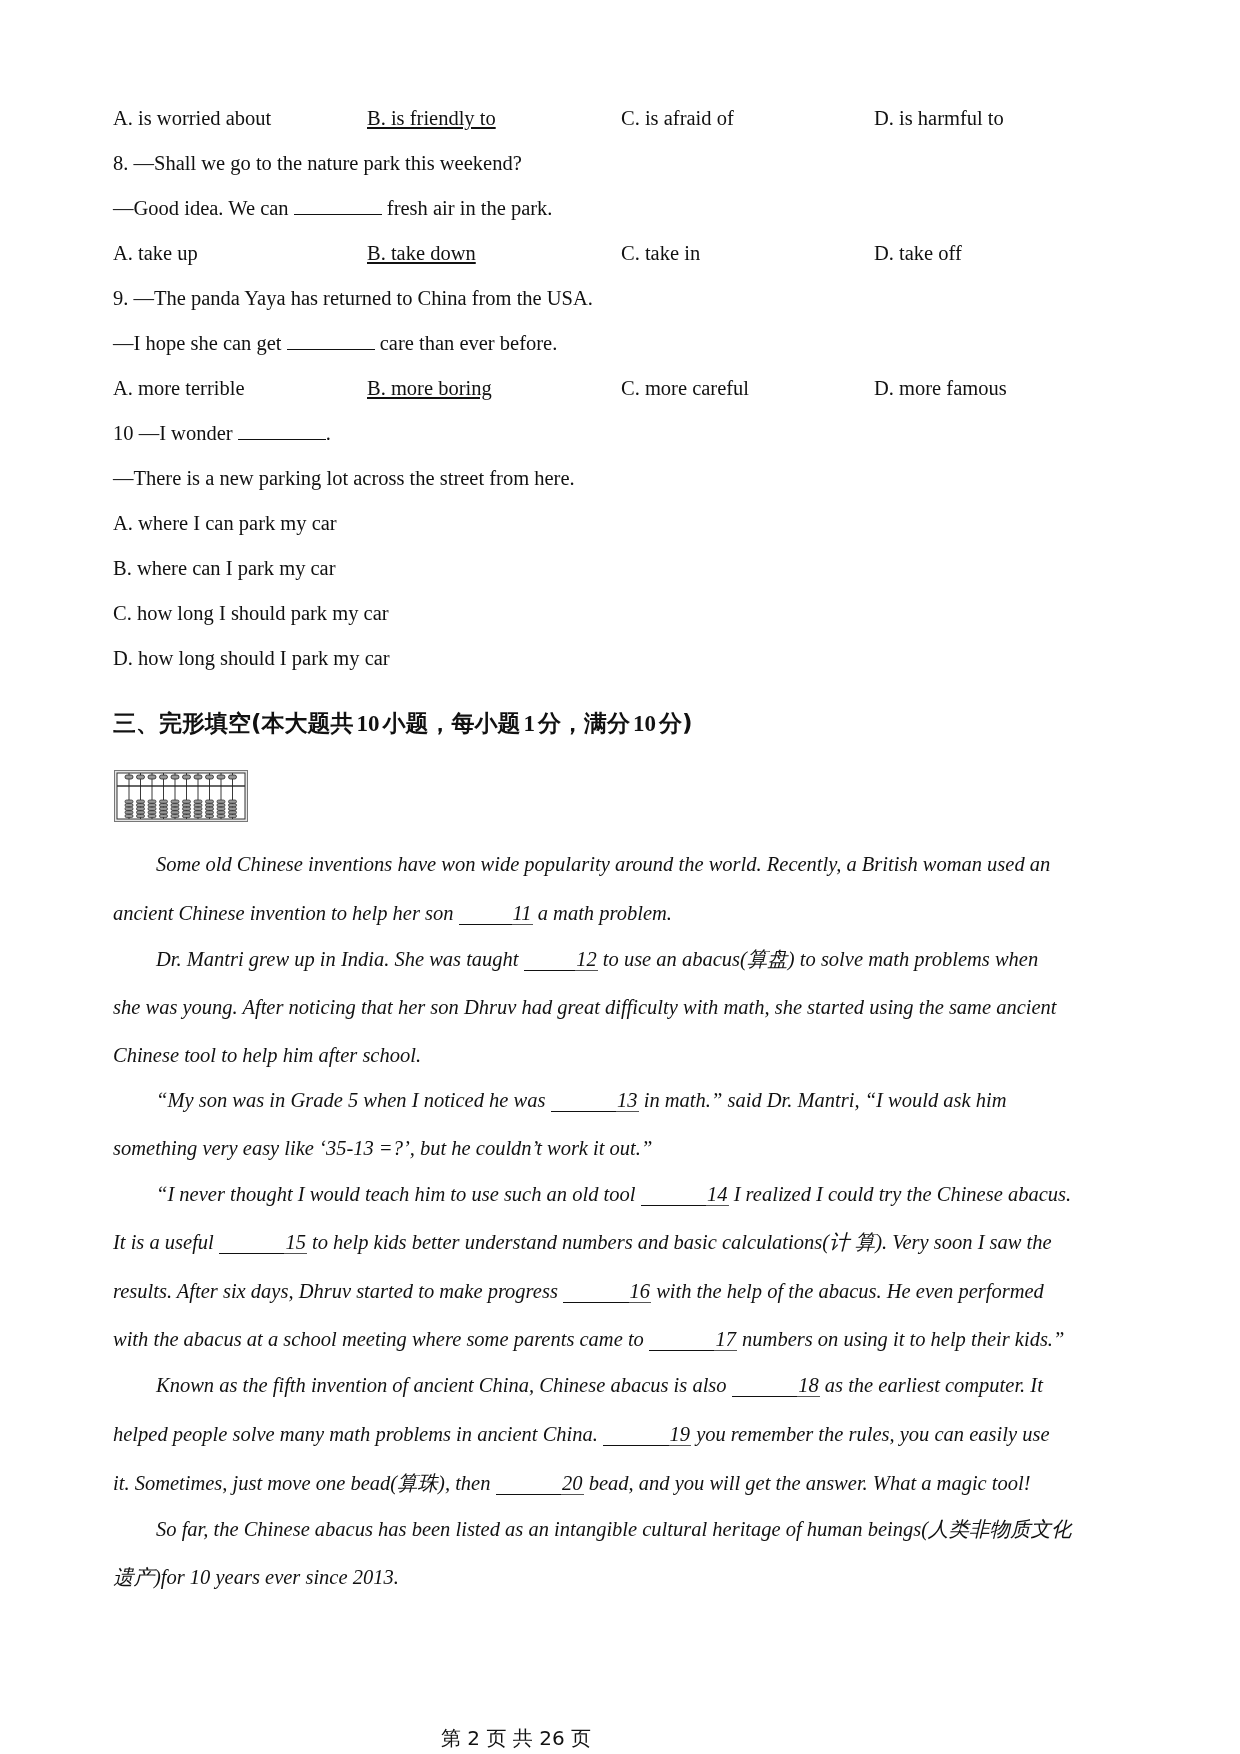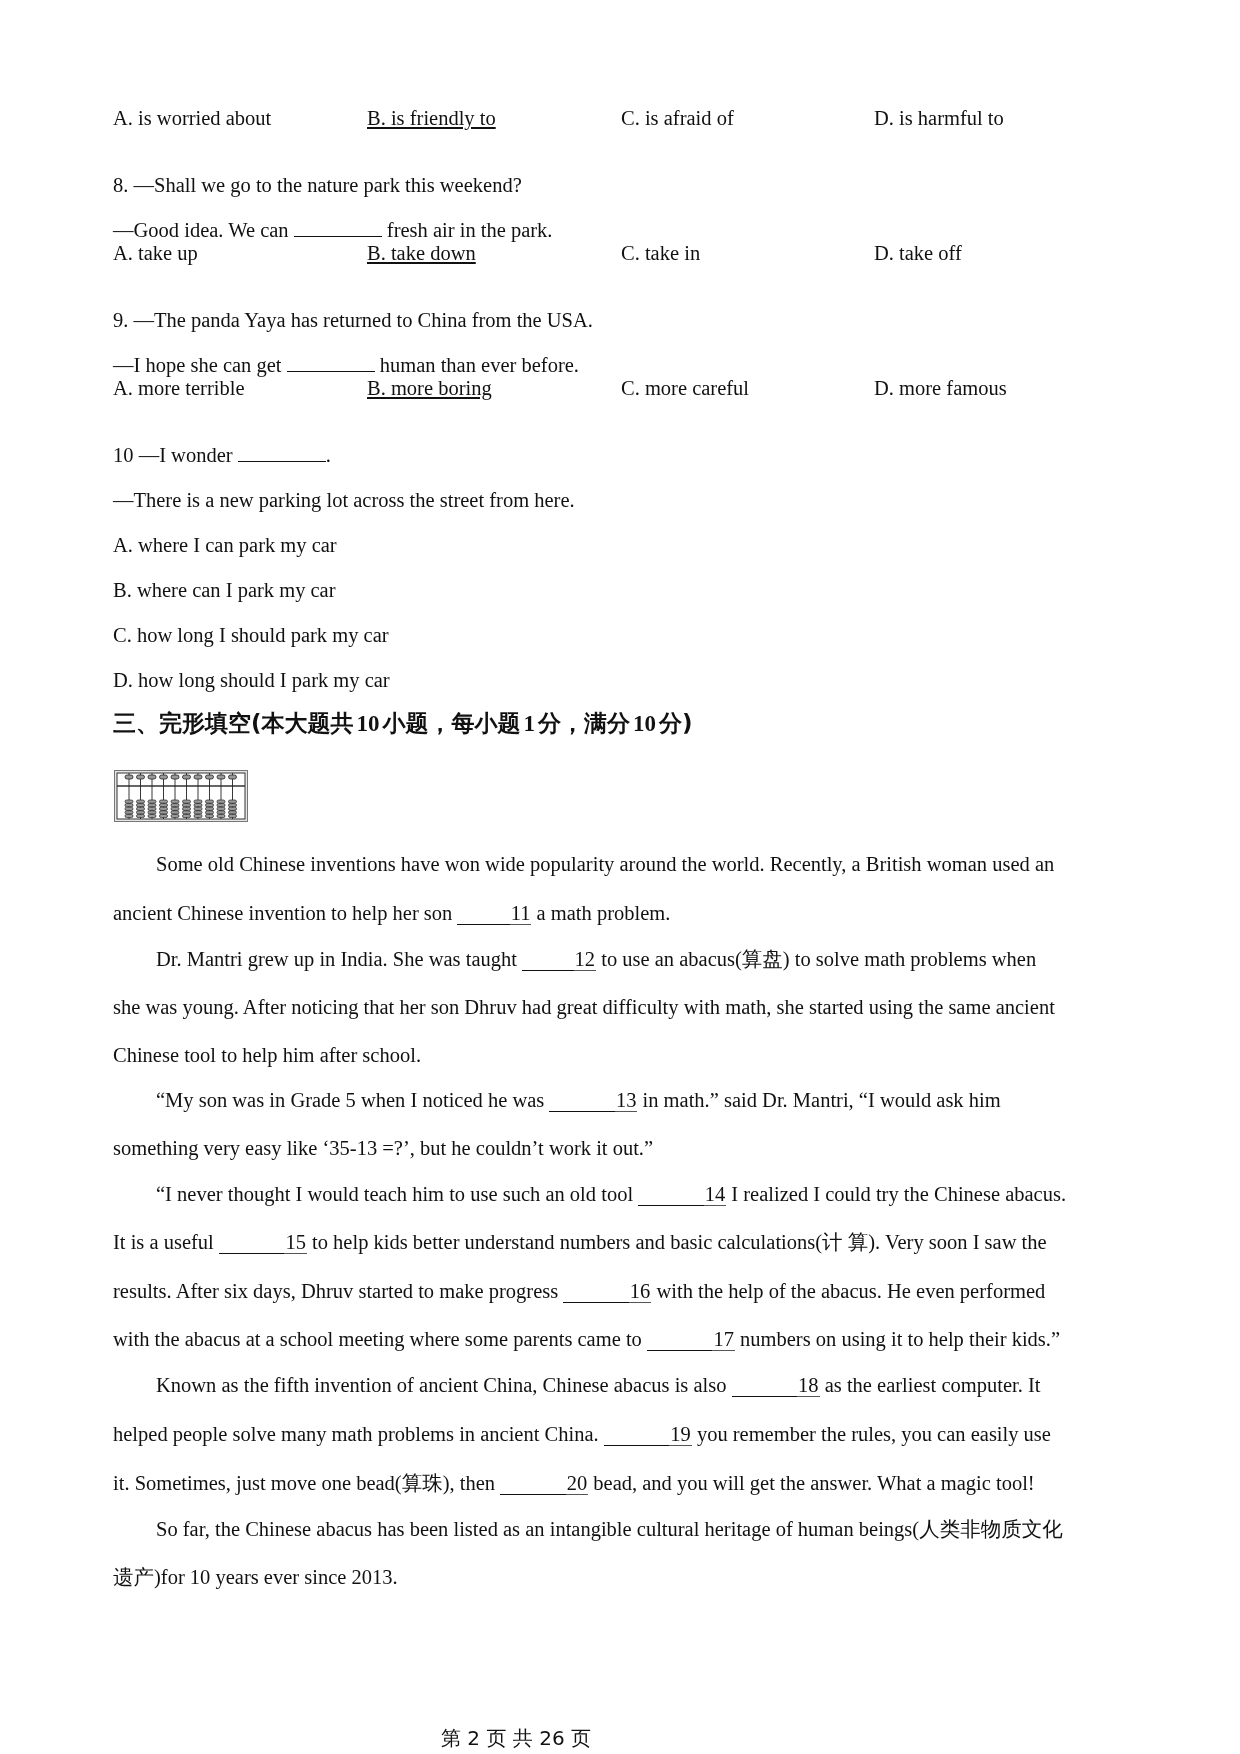--- a/index.html
+++ b/index.html
@@ -4,38 +4,37 @@
 <style>
   html, body { margin: 0; padding: 0; background: #ffffff; }
   body {
     width: 1240px; height: 1754px; position: relative; overflow: hidden;
     font-family: "Liberation Serif", "DejaVu Serif", serif;
     color: #111111;
   }
   .line {
     position: absolute; left: 113px; font-size: 20.5px; white-space: nowrap;
     line-height: 26px;
-    margin-top: 22px;
   }
   .opt { position: absolute; font-size: 20.5px; white-space: nowrap; line-height: 26px; }
   .col-a { left: 113px; } .col-b { left: 367px; text-decoration: underline; } .col-c { left: 621px; text-align: center; } .col-d { left: 874px; }
   .blank-plain { display: inline-block; border-bottom: 1.3px solid #111; width: 88px; height: 18px; vertical-align: baseline; }
   .blank-num {
     display: inline-block; border-bottom: 1.8px solid #111; text-align: right;
     padding: 0 0; line-height: 22px; min-width: 74px;
   }
   .blank-num span.n { border-bottom: 1px solid #555; padding: 0 1px; }
   .section-title {
     position: absolute; left: 113px; top: 708px; font-size: 23px; font-weight: bold;
     font-family: "DejaVu Sans", "Liberation Sans", sans-serif; letter-spacing: 0px;
     white-space: nowrap;
   }
   .section-title .num { font-family: "Liberation Serif", serif; font-weight: bold; }
   .abacus { position: absolute; left: 114px; top: 770px; width: 134px; height: 52px; }
-  .pline { position: absolute; left: 113px; font-size: 20.5px; white-space: nowrap; line-height: 26px; }
+  .pline { position: absolute; left: 113px; font-size: 20.5px; white-space: nowrap; line-height: 26px; font-style: italic; }
   .indent { left: 156px; }
   .footer {
     position: absolute; top: 1725px; left: 0; width: 1032px; text-align: center;
     font-size: 20px; font-family: "DejaVu Sans", sans-serif;
   }
 </style>
 </head>
 <body>
 
 <div class="opt col-a" style="top:105px">A. is worried about</div>
@@ -51,21 +50,21 @@
 </div>
 <div class="opt col-a" style="top:240px">A. take up</div>
 <div class="opt col-b" style="top:240px">B. take down</div>
 <div class="opt col-c" style="top:240px">C. take in</div>
 <div class="opt col-d" style="top:240px">D. take off</div>
 
 <div class="line" style="top:285px">9. —The panda Yaya has returned to China from the USA.</div>
 <div class="line" style="top:330px">
   <span>—I hope she can get</span>
   <span class="blank-plain"></span>
-  <span>human than ever before.</span>
+  <span>care than ever before.</span>
 </div>
 <div class="opt col-a" style="top:375px">A. more terrible</div>
 <div class="opt col-b" style="top:375px">B. more boring</div>
 <div class="opt col-c" style="top:375px">C. more careful</div>
 <div class="opt col-d" style="top:375px">D. more famous</div>
 
 <div class="line" style="top:420px">
   <span>10 —I wonder</span>
   <span class="blank-plain"></span><span>.</span>
 </div>

